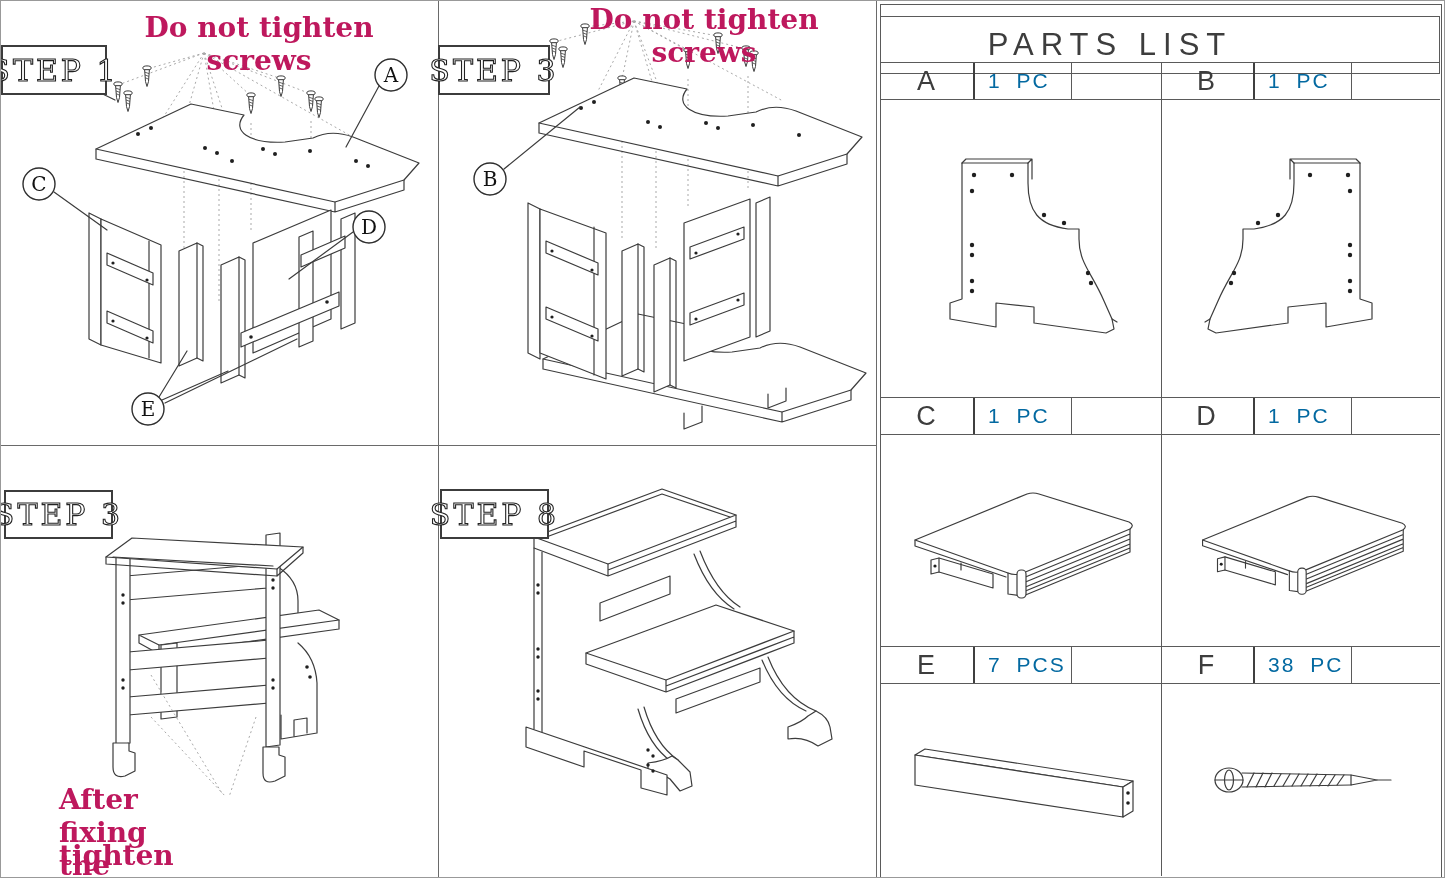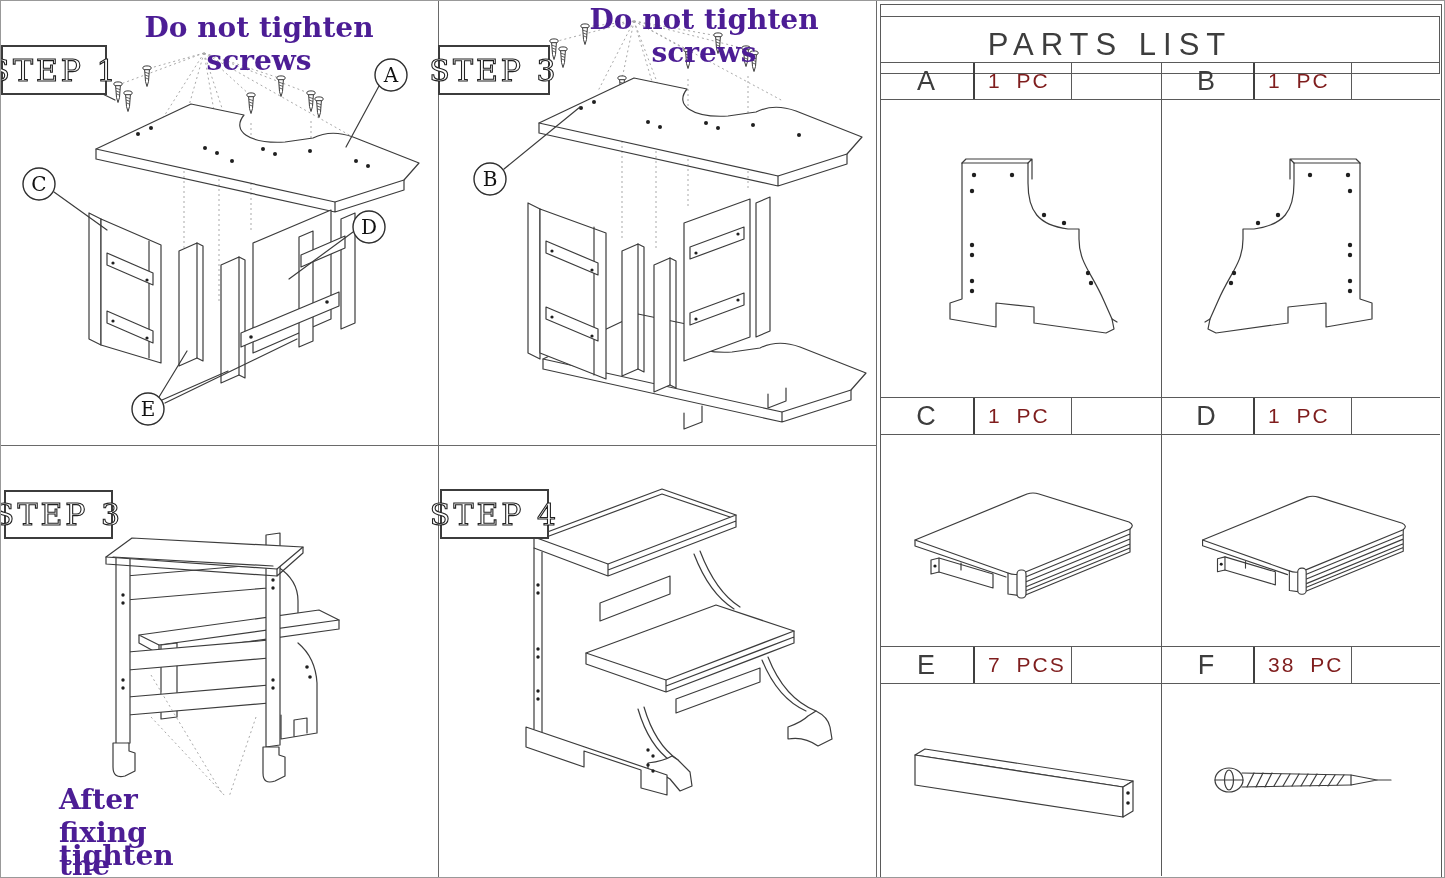--- a/index.html
+++ b/index.html
@@ -12,37 +12,37 @@
   .hl{height:1px;}
   
   .step-box{position:absolute;border:2px solid #3c3c3c;background:#fff;
             display:flex;align-items:center;justify-content:center;z-index:5;margin-top:40px;}
   .step-label{font-family:"DejaVu Serif","Liberation Serif",serif;font-size:30px;
               letter-spacing:3px;color:#222;white-space:nowrap;}
   @supports (-webkit-text-stroke: 1px #222){
     .step-label{-webkit-text-stroke:1.1px #222;color:#fff;}
   }
   .note{position:absolute;font-family:"DejaVu Serif","Liberation Serif",serif;
-        font-weight:bold;font-size:28px;color:#4c1d95;z-index:4;}
+        font-weight:bold;font-size:28px;color:#be185d;z-index:4;}
   .note-center{text-align:center;}
   
   .plist{position:absolute;left:875px;top:0;width:570px;height:878px;}
   .pl-frame{position:absolute;left:4px;top:3px;width:560px;height:872px;border:1px solid #5a5a5a;}
   .pl-title-row{position:absolute;left:4px;top:3px;width:560px;height:58px;border:1px solid #5a5a5a;
                 box-sizing:border-box;display:flex;align-items:center;justify-content:center;
                 padding-right:100px;margin-top:12px;}
   .pl-title{font-size:31px;letter-spacing:7px;color:#3d3d3d;}
   .pl-mid{position:absolute;left:285px;top:61px;width:1px;bottom:3px;background:#5a5a5a;}
   .pl-hrow{position:absolute;left:4px;width:560px;height:38px;border-top:1px solid #5a5a5a;
            border-bottom:1px solid #5a5a5a;box-sizing:border-box;display:flex;}
   .pl-cell{box-sizing:border-box;height:100%;display:flex;align-items:center;}
   .cell-letter{width:95px;justify-content:center;border-right:2px solid #3f3f3f;
                font-size:27px;color:#3d3d3d;letter-spacing:1px;}
   .cell-qty{width:97px;padding-left:13px;border-right:1px solid #5a5a5a;
-            font-size:21px;color:#7f1d1d;letter-spacing:2px;word-spacing:7px;white-space:nowrap;}
+            font-size:21px;color:#0369a1;letter-spacing:2px;word-spacing:7px;white-space:nowrap;}
   .cell-empty{width:88px;}
   .pl-fig{position:absolute;display:flex;align-items:center;justify-content:center;}
   
   .s{stroke:#3c3c3c;stroke-linejoin:round;stroke-linecap:round;fill:none;stroke-width:1.2px;}
   .f{stroke:#3c3c3c;stroke-linejoin:round;stroke-linecap:round;fill:#fff;stroke-width:1.2px;}
   .d{stroke:#a9a9a9;stroke-width:1px;stroke-dasharray:2 3;fill:none;}
   .hole{fill:#1f1f1f;stroke:none;}
   .callout circle{fill:#fff;stroke:#2e2e2e;stroke-width:1.4px;}
   .callout text{font-family:"DejaVu Serif","Liberation Serif",serif;font-size:20px;
                 fill:#111;text-anchor:middle;}
@@ -343,21 +343,21 @@
         <circle class="hole" cx="210" cy="320" r="1.7"></circle>
           <circle class="hole" cx="215" cy="326" r="1.7"></circle>
       </g>
       <g>
         <path class="f" d="M96,92 L224,44 L298,70 L170,119 Z"></path>
         <path class="s" d="M170,119 L170,131 M298,70 L298,82 M170,125 L298,76 M170,131 L298,82
                  M96,92 L96,103 L170,131 M103,94 L224,49 L292,72"></path>
       </g>
     </svg>
     <div class="step-box" style="left:2px;top:4px;width:105px;height:46px;">
-      <span class="step-label">STEP 4</span>
+      <span class="step-label">STEP 8</span>
     </div>
   </div>
 
   <div class="plist">
     <div class="pl-frame"></div>
     <div class="pl-title-row">
       <span class="pl-title">PARTS LIST</span>
     </div>
     <div class="pl-mid"></div>
 

